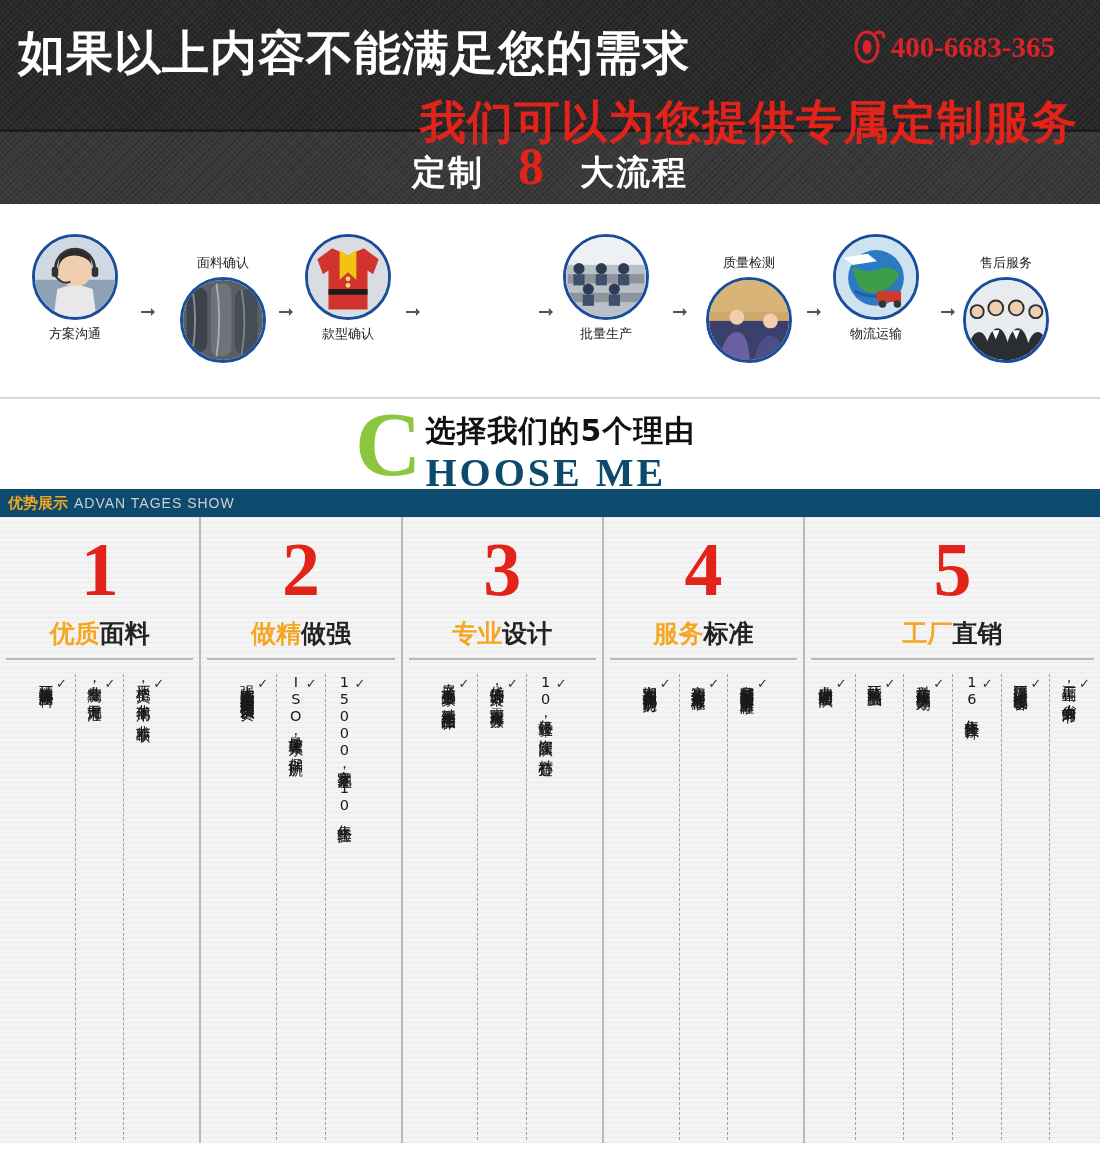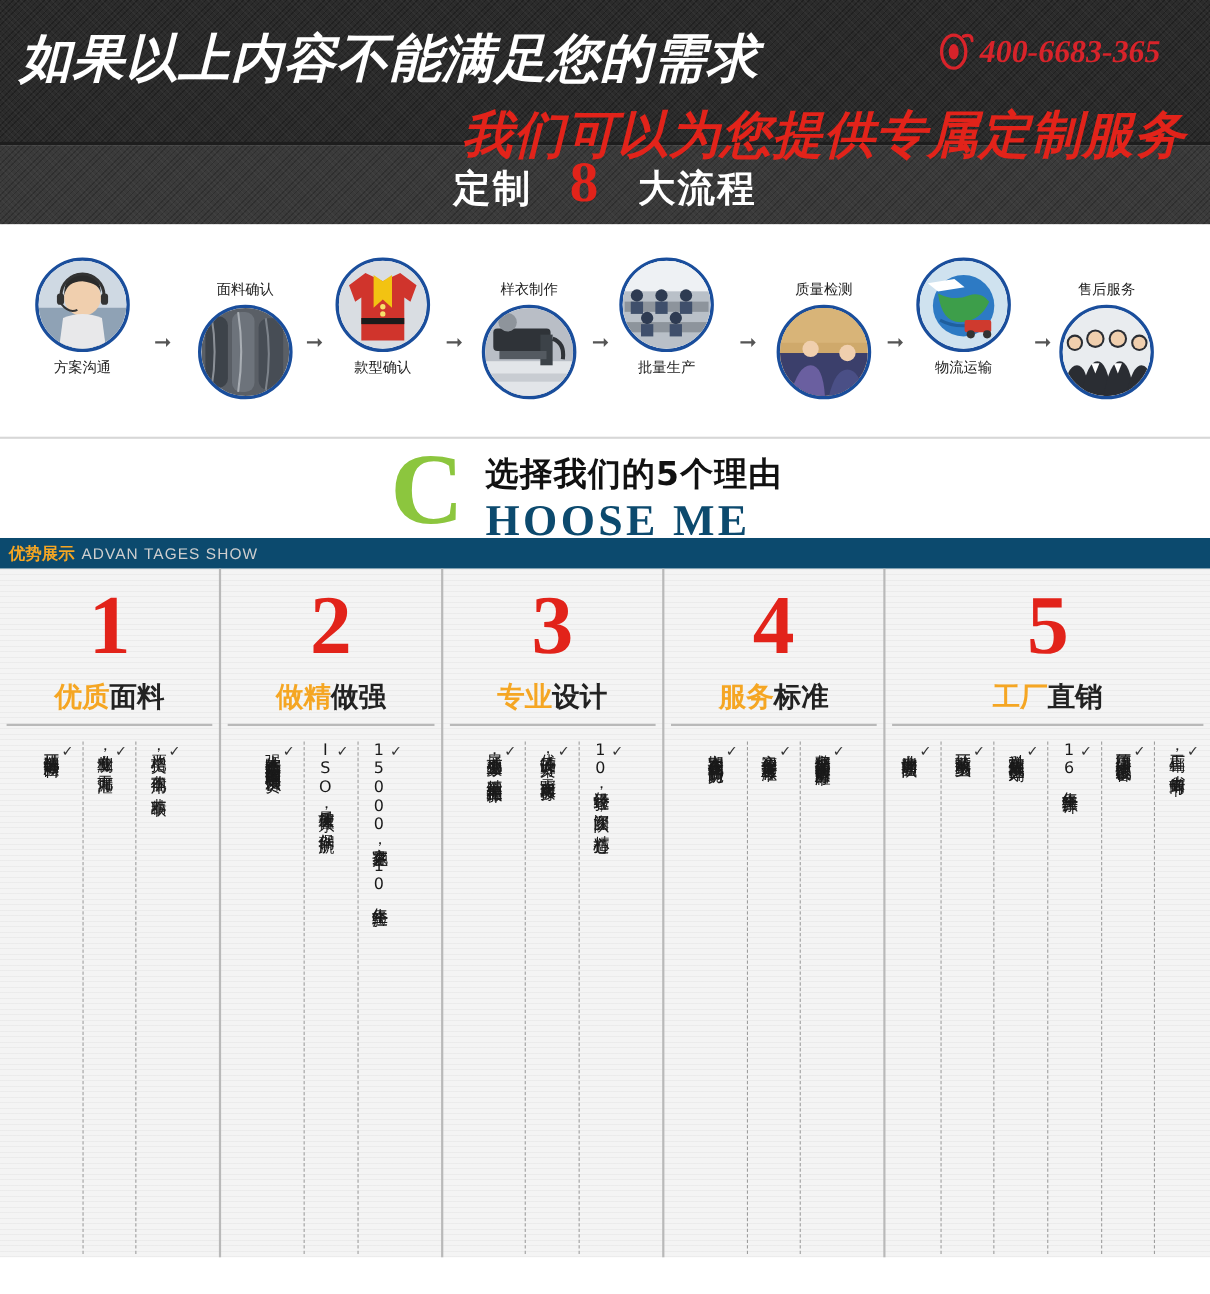--- a/index.html
+++ b/index.html
@@ -12,21 +12,20 @@
 
   
   .header {
     position: relative;
     height: 132px;
     background: #2b2b2b;
     background-image:
       repeating-linear-gradient(45deg, rgba(255,255,255,0.035) 0px, rgba(255,255,255,0.035) 1px, transparent 1px, transparent 4px),
       repeating-linear-gradient(-45deg, rgba(0,0,0,0.25) 0px, rgba(0,0,0,0.25) 1px, transparent 1px, transparent 4px);
     border-bottom: 3px solid #1d1d1d;
-    font-style: italic;
   }
   .header-line1 {
     position: absolute;
     left: 18px; top: 22px;
     color: #ffffff;
     font-size: 47px;
     font-weight: bold;
     letter-spacing: 1px;
     font-family: "DejaVu Sans", sans-serif;
     white-space: nowrap;
@@ -137,21 +136,21 @@
     display: flex;
     align-items: flex-start;
   }
   .big-c {
     color: #8cc63e;
     font-size: 92px;
     line-height: 0.85;
     font-family: "Liberation Serif", serif;
     font-weight: bold;
   }
-  .choose-right { margin-left: 20px; padding-top: 6px; }
+  .choose-right { margin-left: 4px; padding-top: 6px; }
   .choose-cn {
     font-size: 30px;
     color: #111;
     font-weight: bold;
     font-family: "DejaVu Sans", sans-serif;
     letter-spacing: 1px;
   }
   .choose-en {
     color: #0c4a6e;
     font-size: 40px;
@@ -318,35 +317,20 @@
         <path d="M43 20 L34 14 L34 46 L43 38 L52 46 L52 14 Z" fill="#f2c312"></path>
         <rect x="22" y="56" width="42" height="6" fill="#1b1b1b"></rect>
         <circle cx="43" cy="45" r="2.6" fill="#f7e06a"></circle>
         <circle cx="43" cy="52" r="2.6" fill="#f7e06a"></circle>
       </svg>
     </div>
     <div class="flow-label">款型确认</div>
   </div>
   <div class="arrow" style="left:405px; top:94px;">➞</div>
 
-  <div class="flow-node" style="left:438px; top:50px;">
-    <div class="flow-label top">样衣制作</div>
-    <div class="flow-circle">
-      <svg class="art" viewBox="0 0 86 86" preserveAspectRatio="xMidYMid slice">
-        <rect width="86" height="86" fill="#b9bec6"></rect>
-        <rect y="52" width="86" height="34" fill="#e2e5e9"></rect>
-        <rect x="8" y="20" width="56" height="22" rx="4" fill="#2f3338"></rect>
-        <rect x="54" y="26" width="12" height="30" fill="#3c4248"></rect>
-        <rect x="14" y="42" width="46" height="8" fill="#545a61"></rect>
-        <circle cx="22" cy="14" r="9" fill="#8e949b"></circle>
-        <path d="M66 30 q12 4 10 20" stroke="#2f3338" stroke-width="4" fill="none"></path>
-        <rect x="0" y="64" width="86" height="8" fill="#c8ccd2"></rect>
-      </svg>
-    </div>
-  </div>
   <div class="arrow" style="left:538px; top:94px;">➞</div>
 
   <div class="flow-node" style="left:563px; top:30px;">
     <div class="flow-circle">
       <svg class="art" viewBox="0 0 86 86" preserveAspectRatio="xMidYMid slice">
         <rect width="86" height="86" fill="#dfe3e8"></rect>
         <rect y="0" width="86" height="30" fill="#eef1f4"></rect>
         <rect y="30" width="86" height="56" fill="#b9c0c8"></rect>
         <rect x="2" y="40" width="82" height="10" fill="#8d949c"></rect>
         <rect x="2" y="60" width="82" height="10" fill="#8d949c"></rect>

